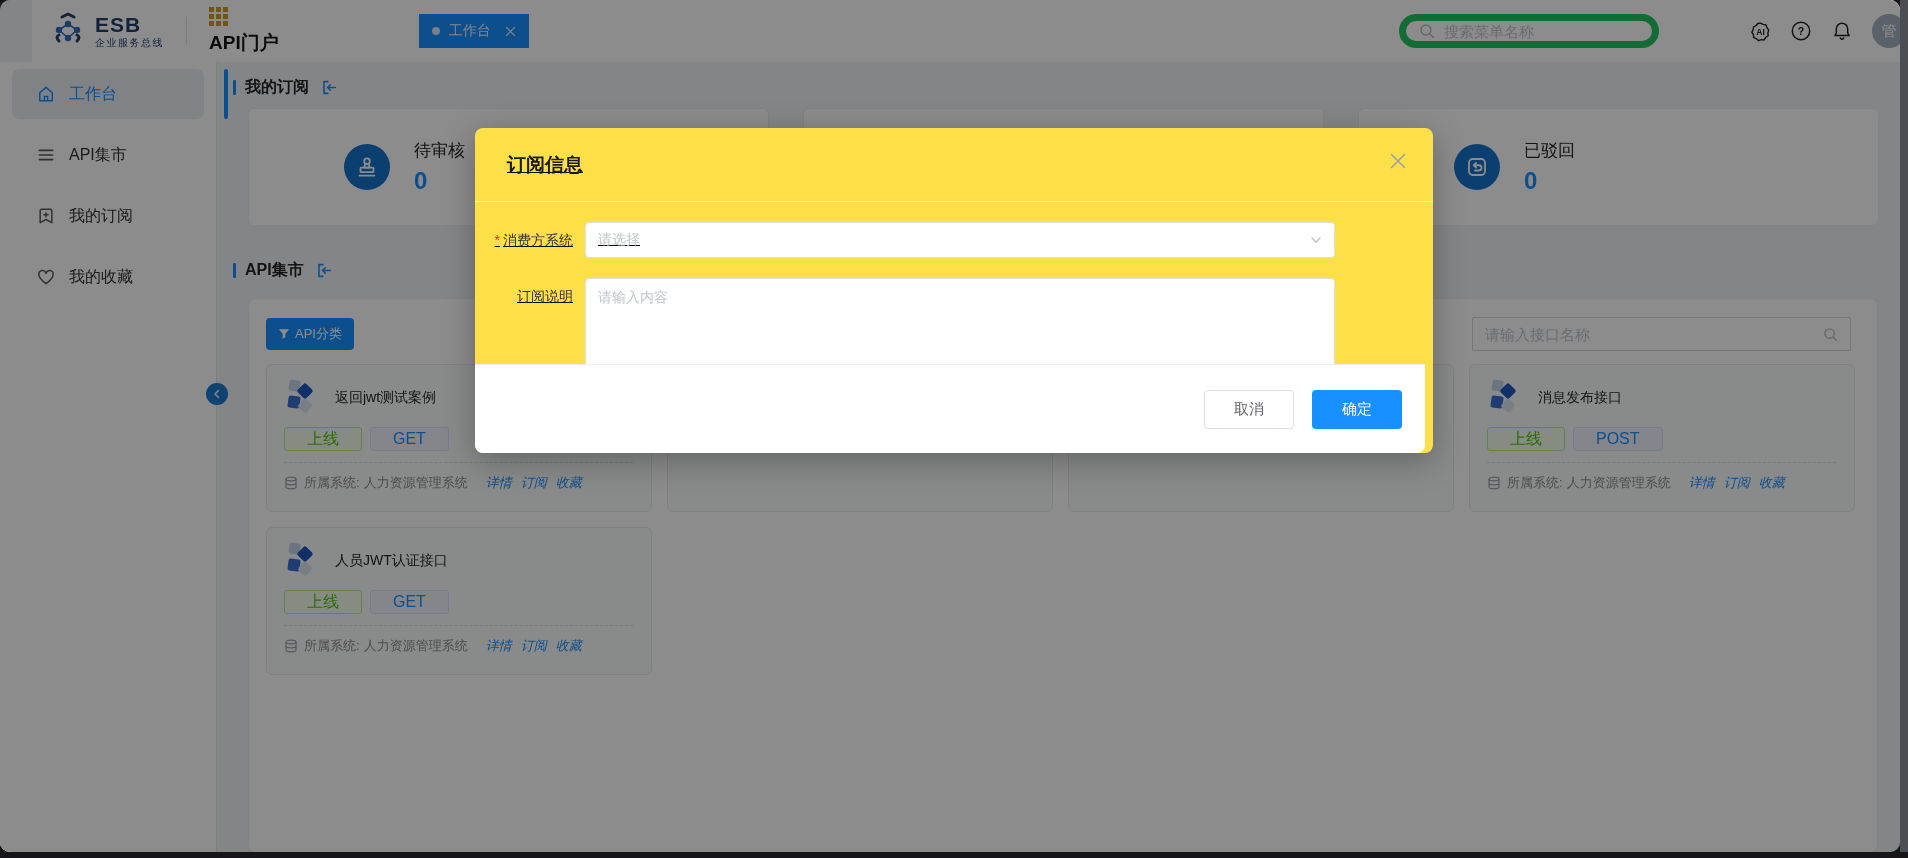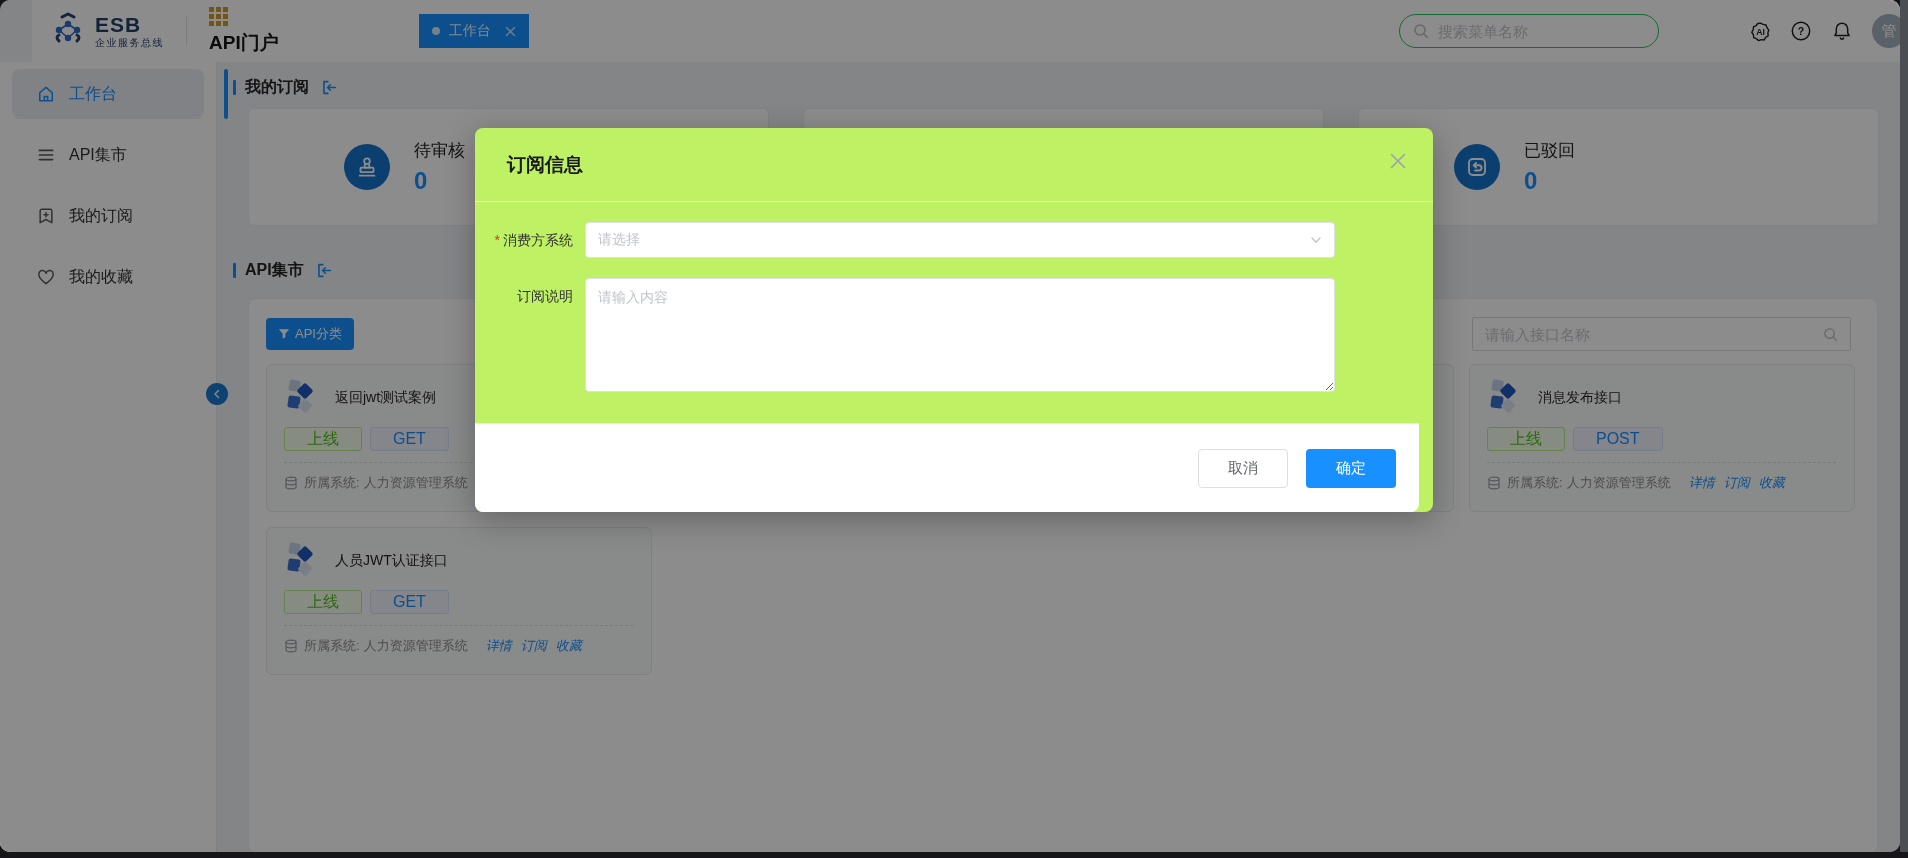--- a/index.html
+++ b/index.html
@@ -24,21 +24,21 @@
   .logo-subtitle { font-size:10px; color:#24406b; letter-spacing:1.5px; margin-top:2px; }
   .v-divider { width:1px; height:28px; background:#e2e2e6; margin:0 22px; }
   .portal { display:flex; align-items:flex-start; gap:0;flex-direction:column; }
   .portal-title { font-size:19px; font-weight:700; color:#141414; }
   .tab { margin-left:140px; height:34px; background:#1890ff; display:flex; align-items:center;
     gap:9px; padding:0 13px; cursor:pointer; }
   .tab-dot { width:8px; height:8px; border-radius:50%; background:#d6e9fb; }
   .tab-label { font-size:14px; color:#ecf5fe; }
   .tab-close { display:flex; margin-left:5px; color:#cfe4f8; }
   .header-right { margin-left:auto; display:flex; align-items:center; gap:18px; }
-  .header-search { width:260px; height:34px; border:1px solid #22c55e; border-radius:17px;
+  .header-search { width:260px; height:34px; border:7px solid #22c55e; border-radius:17px;
     display:flex; align-items:center; gap:9px; padding:0 13px; margin-right:72px; }
   .header-search input { border:none; outline:none; flex:1; font-size:15px; color:#333;
     font-family:inherit; background:transparent; }
   .header-search input::placeholder { color:#c2c6cc; }
   .hicon { width:23px; height:23px; color:#1f1f1f; display:flex; }
   .avatar { width:34px; height:34px; border-radius:50%; background:#a7b1bf; color:#fff;
     display:flex; align-items:center; justify-content:center; font-size:15px; cursor:pointer; }
 
   
   .sidebar { position:absolute; left:0; top:62px; bottom:0; width:217px; background:#fff;
@@ -99,44 +99,44 @@
   .card-divider { border-top:1px dashed #dcdcdc; margin-top:11px; }
   .card-footer { display:flex; align-items:center; margin-top:11px; font-size:13px;
     color:#8c8c8c; }
   .db-icon { display:flex; color:#9aa0a6; margin-right:6px; }
   .card-system-prefix { margin-right:4px; }
   .card-links { display:flex; gap:9px; margin-left:18px;font-style:italic; }
   .card-link { color:#1890ff; font-weight:500; cursor:pointer; }
 
   
   .mask { position:absolute; inset:0; background:rgba(0,0,0,0.45); z-index:40; }
-  .modal { position:absolute; left:475px; top:128px; width:958px; height:384px;
-    background:#bef264; border-radius:8px; z-index:50;
-    box-shadow:0 8px 32px rgba(0,0,0,0.28); }
+  .modal { position:absolute; left:475px; top:128px; width:958px; height:325px;
+    background:#fde047; border-radius:8px; z-index:50;
+    box-shadow:0 8px 32px rgba(0,0,0,0.28);text-decoration:underline; }
   .modal-header { height:74px; border-bottom:1px solid #ececf2; display:flex;
     align-items:center; padding:0 32px; }
   .modal-title { font-size:19px; font-weight:600; color:#1a1a1a; }
   .modal-close { position:absolute; right:26px; top:24px; color:#9ba1a9; display:flex;
     cursor:pointer; }
   .modal-body { padding-top:20px; }
   .form-row { display:flex; margin-bottom:20px; }
   .form-label { width:98px; text-align:right; font-size:14px; color:#333; padding-top:10px;
     flex:none; }
   .req-mark { color:#f5222d; margin-right:3px; }
   .form-field { margin-left:12px; width:750px; }
   .select { height:36px; border:1px solid #dcdfe6; border-radius:4px; display:flex;
     align-items:center; justify-content:space-between; padding:0 12px; cursor:pointer;
     background:#fff; }
   .select-placeholder { font-size:14px; color:#c0c4cc; }
   .select-arrow { color:#c0c4cc; display:flex; }
   .textarea { width:750px; height:114px; border:1px solid #dcdfe6; border-radius:4px;
     padding:10px 12px; font-size:14px; color:#333; font-family:inherit; resize:both;
     outline:none; }
   .textarea::placeholder { color:#c0c4cc; }
-  .modal-footer { position:absolute; left:0; right:14px; bottom:0; height:89px;
+  .modal-footer { position:absolute; left:0; right:8px; bottom:0; height:89px;
     border-top:1px solid #ececf2; display:flex; justify-content:flex-end;
     align-items:center; gap:18px; padding-right:23px;
     border-radius:0 0 8px 8px; background:#fff; }
   .btn { height:39px; width:90px; border-radius:4px; font-size:15px; display:flex;
     align-items:center; justify-content:center; cursor:pointer; font-family:inherit; }
   .btn-cancel { background:#fff; border:1px solid #dcdfe6; color:#606266; }
   .btn-ok { background:#1890ff; border:none; color:#fff; }
 </style>
 </head>
 <body>

